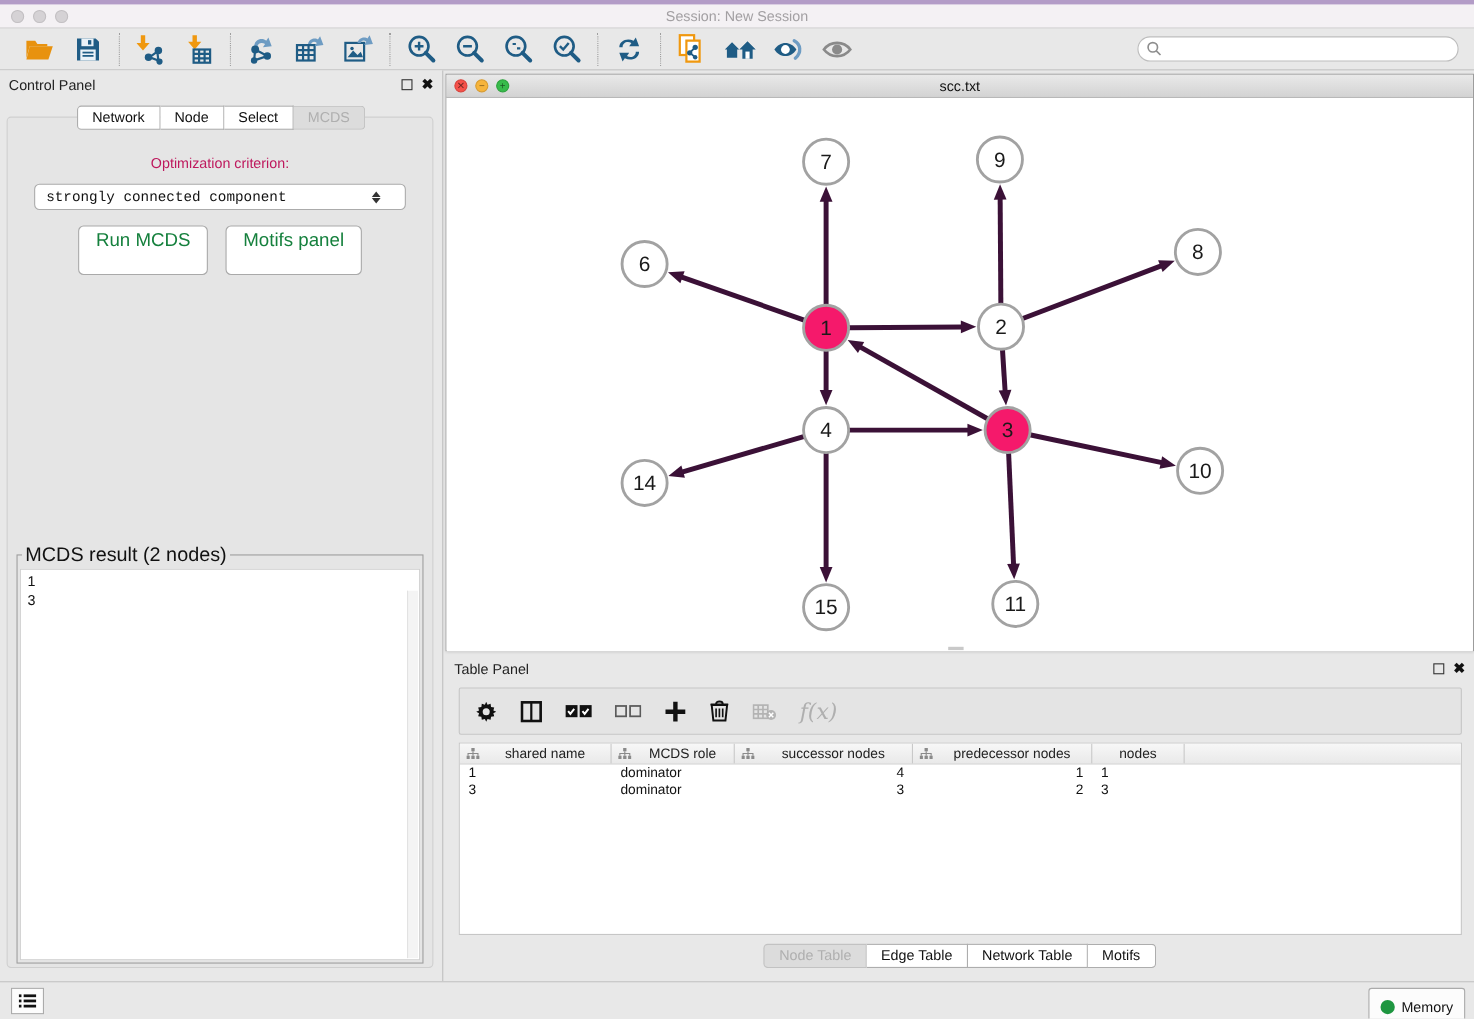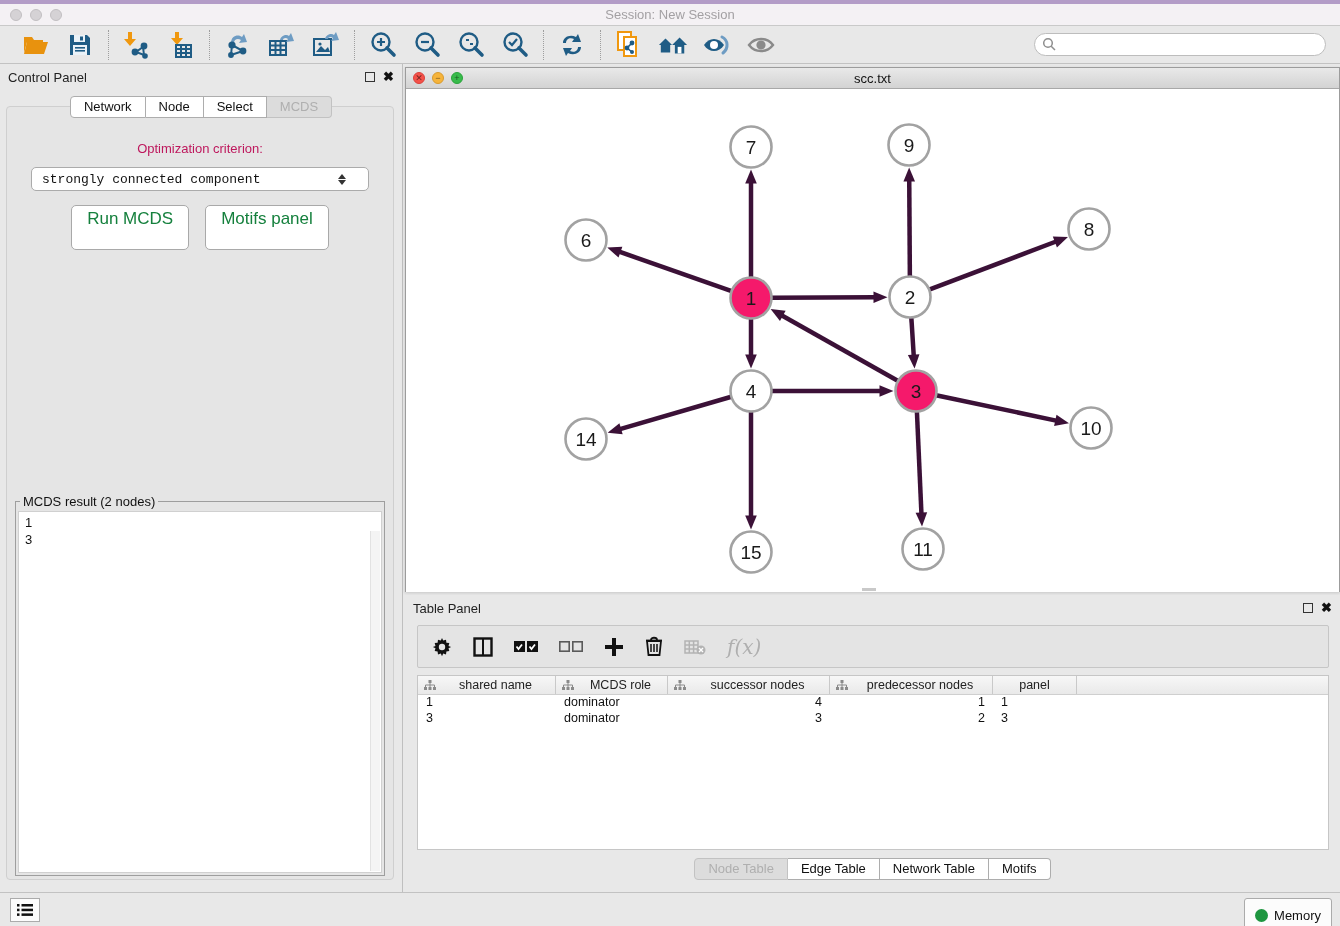--- a/index.html
+++ b/index.html
@@ -41,21 +41,21 @@
   .opt-label { text-align:center; margin-top:34px; font-size:13px; color:#be185d; }
   .combo { width:338px; height:24px; margin:11px auto 0; background:#FFF; border:1px solid #ABABAB; border-radius:5px; display:flex; align-items:center; padding:0 22px 0 10px; font-size:13px; cursor:pointer;font-family:Liberation Mono, monospace; }
   .combo-arrows { margin-left:auto; display:flex; flex-direction:column; gap:1px; }
   .combo-arrows span { width:0; height:0; border-left:4px solid transparent; border-right:4px solid transparent; }
   .arr-up { border-bottom:5px solid #333; }
   .arr-dn { border-top:5px solid #333; }
   .cp-buttons { display:flex; justify-content:center; gap:16px; margin-top:14px; }
   .push-btn { background:#FFF; border:1px solid #A9A9A9; border-radius:5px; padding:3px 15px 20px; font-size:17px; color:#15803d; cursor:pointer; }
 
   .result-fieldset { position:absolute; left:8px; top:387px; width:370px; height:382px; border:1px solid #9E9E9E; margin:0; padding:2px; background:#E5E5E5; }
-  .result-fieldset legend { font-size:13px; padding:0 3px; margin-left:2px; color:#111; }
+  .result-fieldset legend { font-size:18px; padding:0 3px; margin-left:2px; color:#111; }
   .result-box { position:relative; width:100%; height:100%; background:#FFF; border:1px solid #D0D0D0; font-size:13px; padding:2px 14px 2px 6px; white-space:pre; line-height:17px; overflow:hidden; }
   .result-scrollbar { position:absolute; right:1px; top:1px; bottom:1px; width:10px; background:#F4F4F4; border-left:1px solid #E2E2E2; }
 
   
   .network-window { position:absolute; left:405px; top:67px; width:935px; height:525px; background:#FFF; border:1px solid #9C9C9C; box-shadow:0 1px 3px rgba(0,0,0,0.15); }
   .net-titlebar { height:21px; background:linear-gradient(#E9E9E9,#D3D3D3); border-bottom:1px solid #A8A8A8; position:relative; display:flex; align-items:center; }
   .net-traffic { display:flex; gap:7px; margin-left:7px; }
   .ntl { width:12px; height:12px; border-radius:50%; font-size:9px; line-height:11px; text-align:center; color:rgba(0,0,0,0.55); cursor:pointer; }
   .ntl.red { background:#F55149; border:1px solid #D8423C; }
   .ntl.yellow { background:#F6B43B; border:1px solid #D89B2F; }
@@ -470,21 +470,21 @@
               <rect x="4.5" y="0" width="3" height="3"></rect>
               <rect x="0" y="7" width="3" height="3"></rect>
               <rect x="4.5" y="7" width="3" height="3"></rect>
               <rect x="9" y="7" width="3" height="3"></rect>
               <path d="M6 3 v2 M1.5 7 V5 H10.5 V7 M6 5 v2" stroke="#8A8A8A" stroke-width="1" fill="none"></path>
             </g>
           </svg>
         <span class="th-label">predecessor nodes</span>
       </div>
       <div class="th-cell" style="width:84px">
-        <span class="th-label">panel</span>
+        <span class="th-label">nodes</span>
       </div>
     </div>
     <div class="tp-row">
       <div class="td-cell" style="width:138px">1</div>
       <div class="td-cell" style="width:112px">dominator</div>
       <div class="td-cell al-r" style="width:162px">4</div>
       <div class="td-cell al-r" style="width:163px">1</div>
       <div class="td-cell" style="width:84px">1</div>
     </div>
     <div class="tp-row">

